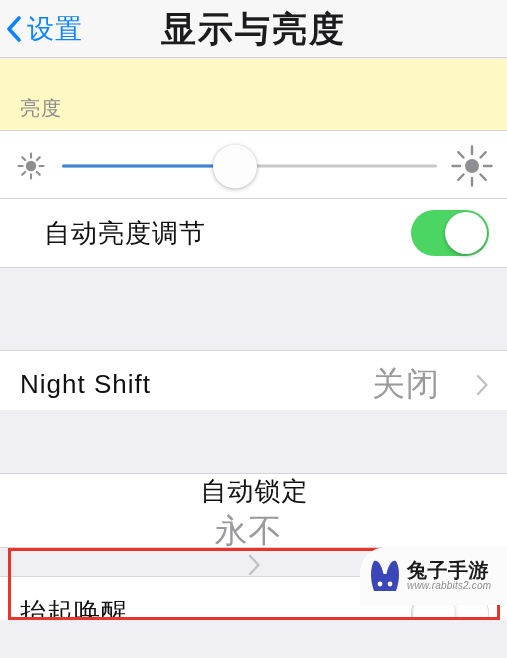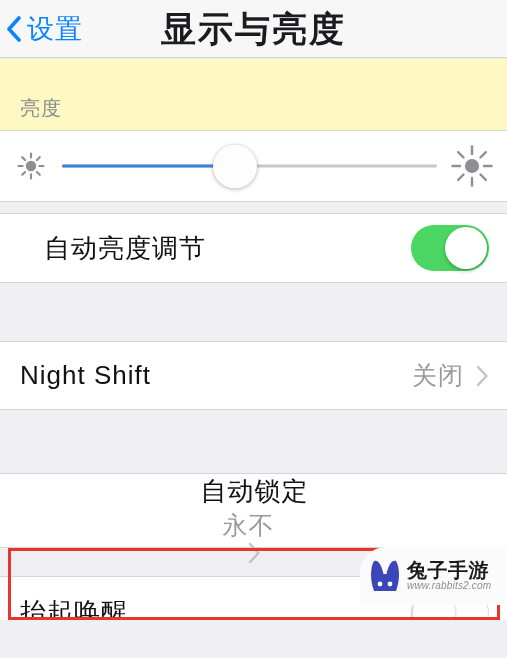--- a/index.html
+++ b/index.html
@@ -70,21 +70,21 @@
     border-top: 1px solid #d4d4d6;
     border-bottom: 1px solid #d4d4d6;
   }
   .cell-label {
     flex: 1;
     font-size: 26px;
     color: #111;
     letter-spacing: 1px;
   }
   .cell-value {
-    font-size: 25px;
+    font-size: 33px;
     color: #9a9a9e;
     letter-spacing: 1px;
     margin-right: 12px;
   }
   .chevron-right {
     width: 13px; height: 22px;
     flex: 0 0 auto;
   }
 
   
@@ -226,30 +226,30 @@
         <line x1="3.5" y1="23" x2="11" y2="23"></line>
         <line x1="35" y1="23" x2="42.5" y2="23"></line>
         <line x1="9.2" y1="9.2" x2="14.5" y2="14.5"></line>
         <line x1="31.5" y1="31.5" x2="36.8" y2="36.8"></line>
         <line x1="9.2" y1="36.8" x2="14.5" y2="31.5"></line>
         <line x1="31.5" y1="14.5" x2="36.8" y2="9.2"></line>
       </g>
     </svg>
   </div>
 
-  <div class="cell" style="position:absolute;left:0;top:213px;width:507px;height:70px;padding-left:44px;">
+  <div class="cell" style="position:absolute;left:0;top:198px;width:507px;height:70px;padding-left:44px;">
     <span class="cell-label">自动亮度调节</span>
     <div class="toggle on">
       <div class="knob"></div>
     </div>
   </div>
 
   <div class="group-gap" style="position:absolute;left:0;top:283px;width:507px;height:58px;"></div>
 
-  <div class="cell" style="position:absolute;left:0;top:341px;width:507px;height:69px;">
+  <div class="cell" style="position:absolute;left:0;top:350px;width:507px;height:69px;gap:24px;">
     <span class="cell-label">Night Shift</span>
     <span class="cell-value">关闭</span>
     <svg class="chevron-right" viewBox="0 0 13 22">
       <polyline points="2,2 10.5,11 2,20" fill="none" stroke="#c2c2c6" stroke-width="2.4" stroke-linecap="round" stroke-linejoin="round"></polyline>
     </svg>
   </div>
 
   <div class="group-gap" style="position:absolute;left:0;top:410px;width:507px;height:63px;"></div>
 
   <div class="cell" style="position:absolute;left:0;top:473px;width:507px;height:75px;flex-direction:column;">

